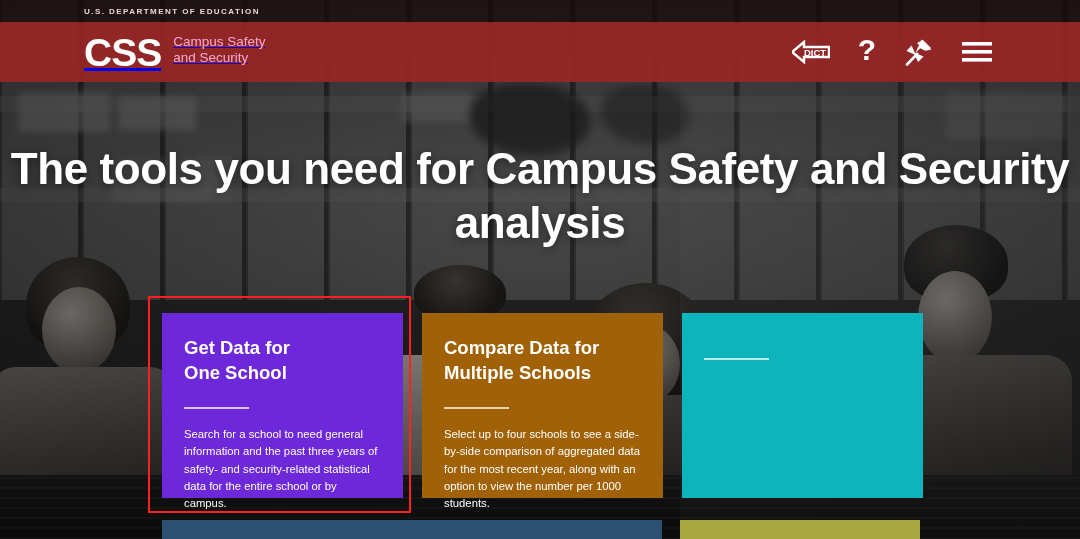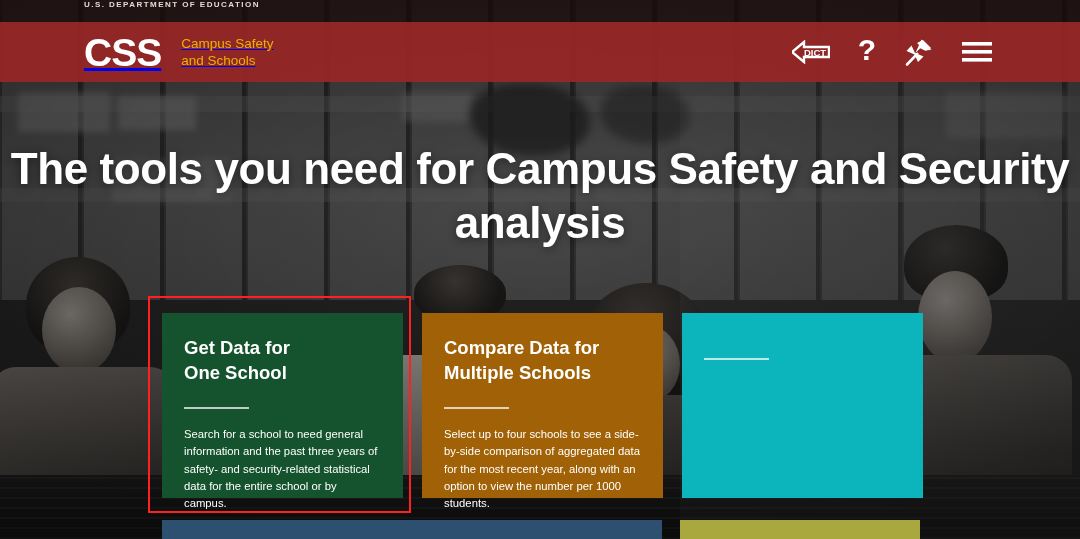--- a/index.html
+++ b/index.html
@@ -78,40 +78,40 @@
   }
   #hero-panel {
     position:absolute; left:680px; top:82px; width:400px; height:457px;
     background:rgba(120,120,120,.13);
   }
 
   
   #top-strip {
     position:absolute; left:0; top:0; width:1080px; height:22px;
     background:rgba(28,10,10,.72);
-    display:flex; 
+    display:flex; align-items:center;
   }
   #dept-label {
     margin-left:84px; color:#e9d6d6; font-size:8px; font-weight:bold;
     letter-spacing:1.45px; white-space:nowrap;
   }
 
   
   #site-header {
     position:absolute; left:0; top:22px; width:1080px; height:60px;
     background:rgba(152,38,38,.93);
     display:flex; align-items:center;
   }
-  #brand { display:flex; align-items:center; margin-left:84px; }
+  #brand { display:flex; margin-left:84px; }
   #brand-acronym {
     color:#ffffff; font-size:39px; font-weight:bold; letter-spacing:-1px;
     line-height:1;
   }
   #brand-name {
-    color:#eab308; font-size:13.5px; line-height:1.25; margin-left:20px;
+    color:#f9a8d4; font-size:13.5px; line-height:1.25; margin-left:12px;
     padding-top:1px;
   }
   #header-tools {
     margin-left:auto; margin-right:88px;
     display:flex; align-items:center; gap:28px;
   }
   .tool-icon {
     display:flex; align-items:center; justify-content:flex-start;
     color:#ffffff; cursor:pointer; height:32px;
   }
@@ -137,21 +137,21 @@
   .card-title {
     font-size:18.5px; font-weight:bold; line-height:1.33;
     white-space:pre-line;
   }
   .card-rule {
     width:65px; height:2px; background:rgba(255,255,255,.72);
     margin:22px 0 17px 0;
   }
   .card-body { font-size:11.3px; line-height:1.52; }
 
-  #card-one   { left:162px; background:#14532d; }
+  #card-one   { left:162px; background:#6d28d9; }
   #card-two   { left:422px; background:#a16207; }
   #card-three { left:682px; background:#0bb5bb; }
 
   
   .card-partial { position:absolute; top:520px; height:19px; }
   #card-four { left:162px; width:500px; background:#2d4f70; }
   #card-five { left:680px; width:240px; background:#a8a83f; }
 
   
   #highlight-box {
@@ -223,21 +223,21 @@
 
 <div id="top-strip">
   <span id="dept-label">U.S. DEPARTMENT OF EDUCATION</span>
 </div>
 
 <header id="site-header">
   <a id="brand" href="#">
     <span id="brand-acronym">CSS</span>
     <span id="brand-name">
       <span>Campus Safety</span><br>
-      <span>and Schools</span>
+      <span>and Security</span>
     </span>
   </a>
 
   <nav id="header-tools">
     <span class="tool-icon" title="Data Dictionary">
       <svg width="38" height="24" viewBox="0 0 38 24" aria-hidden="true">
         <path d="M12 2 L0 12 L12 22 L12 17 L37 17 L37 7 L12 7 Z" fill="none" stroke="#ffffff" stroke-width="2.4"></path>
         <text x="23" y="15.6" font-family="Liberation Sans, sans-serif" font-size="9.5" font-weight="bold" fill="#ffffff" text-anchor="middle">DICT</text>
       </svg>
     </span>

